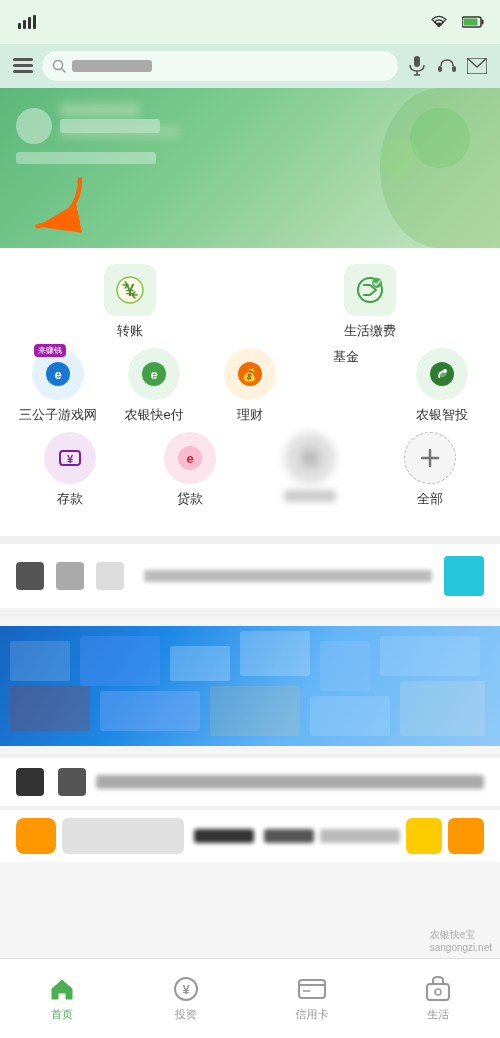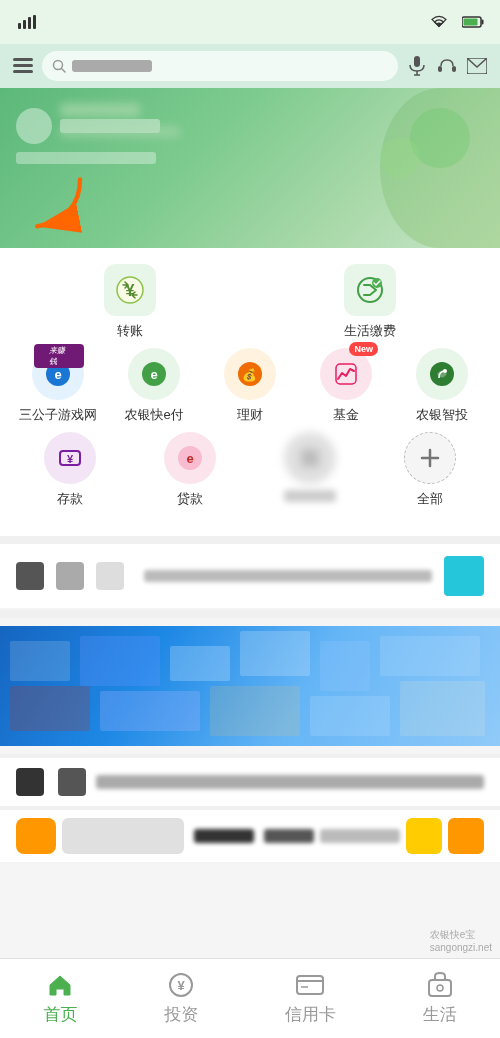--- a/index.html
+++ b/index.html
@@ -242,21 +242,21 @@
     }
     .nav-icon {
       width: 28px;
       height: 28px;
       display: flex;
       align-items: center;
       justify-content: center;
       font-size: 22px;
     }
     .nav-label {
-      font-size: 17px;
+      font-size: 11px;
       color: #999;
     }
     .nav-label.active {
       color: #4caf50;
     }
     .nav-icon.active {
       color: #4caf50;
     }
 
     
@@ -398,21 +398,21 @@
       </div>
       <span class="quick-menu-label">生活缴费</span>
     </div>
 
   </div>
 
   <div class="quick-menu-row">
 
     <div class="quick-menu-item">
       <div class="second-icon" style="background:#e3f2fd; position:relative;">
-        <span class="badge-green" style="position:absolute;top:-4px;left:2px;background:#701a75;color:white;font-size:8px;padding:1px 15px;border-radius:4px;z-index:2;font-style:italic;">来赚钱</span>
+        <span class="badge-green" style="position:absolute;top:-4px;left:2px;background:#a21caf;color:white;font-size:8px;padding:1px 4px;border-radius:4px;z-index:2;">来赚钱</span>
         <svg width="26" height="26" viewBox="0 0 26 26">
           <circle cx="13" cy="13" r="12" fill="#1976d2"></circle>
           <text x="13" y="18" text-anchor="middle" font-size="13" fill="white" font-weight="bold">e</text>
         </svg>
       </div>
       <span class="quick-menu-label">三公子游戏网</span>
     </div>
 
     <div class="quick-menu-item">
       <div class="second-icon" style="background:#e8f5e9;">
@@ -428,27 +428,20 @@
       <div class="second-icon" style="background:#fff3e0;">
         <svg width="26" height="26" viewBox="0 0 26 26">
           <circle cx="13" cy="13" r="12" fill="#ef6c00"></circle>
           <text x="13" y="18" text-anchor="middle" font-size="12" fill="white" font-weight="bold">💰</text>
         </svg>
       </div>
       <span class="quick-menu-label">理财</span>
     </div>
 
     <div class="quick-menu-item">
-      <div class="second-icon" style="background:#fce4ec; position:relative;">
-        <span class="badge" style="background:#ff4444;font-size:9px;top:-6px;right:-6px;">New</span>
-        <svg width="26" height="26" viewBox="0 0 26 26">
-          <rect x="3" y="3" width="20" height="20" rx="4" fill="none" stroke="#e91e63" stroke-width="1.5"></rect>
-          <polyline points="5,18 9,12 13,15 17,8 21,10" fill="none" stroke="#e91e63" stroke-width="2" stroke-linecap="round" stroke-linejoin="round"></polyline>
-        </svg>
-      </div>
       <span class="quick-menu-label">基金</span>
     </div>
 
     <div class="quick-menu-item">
       <div class="second-icon" style="background:#e8f5e9;">
         <svg width="26" height="26" viewBox="0 0 26 26">
           <circle cx="13" cy="13" r="12" fill="#2e7d32"></circle>
           <path d="M 8 13 Q 13 6 18 13 Q 13 20 8 13Z" fill="rgba(255,255,255,0.3)"></path>
           <path d="M 10 17 Q 10 10 16 10" fill="none" stroke="white" stroke-width="1.5"></path>
           <circle cx="16" cy="10" r="2" fill="white"></circle>

